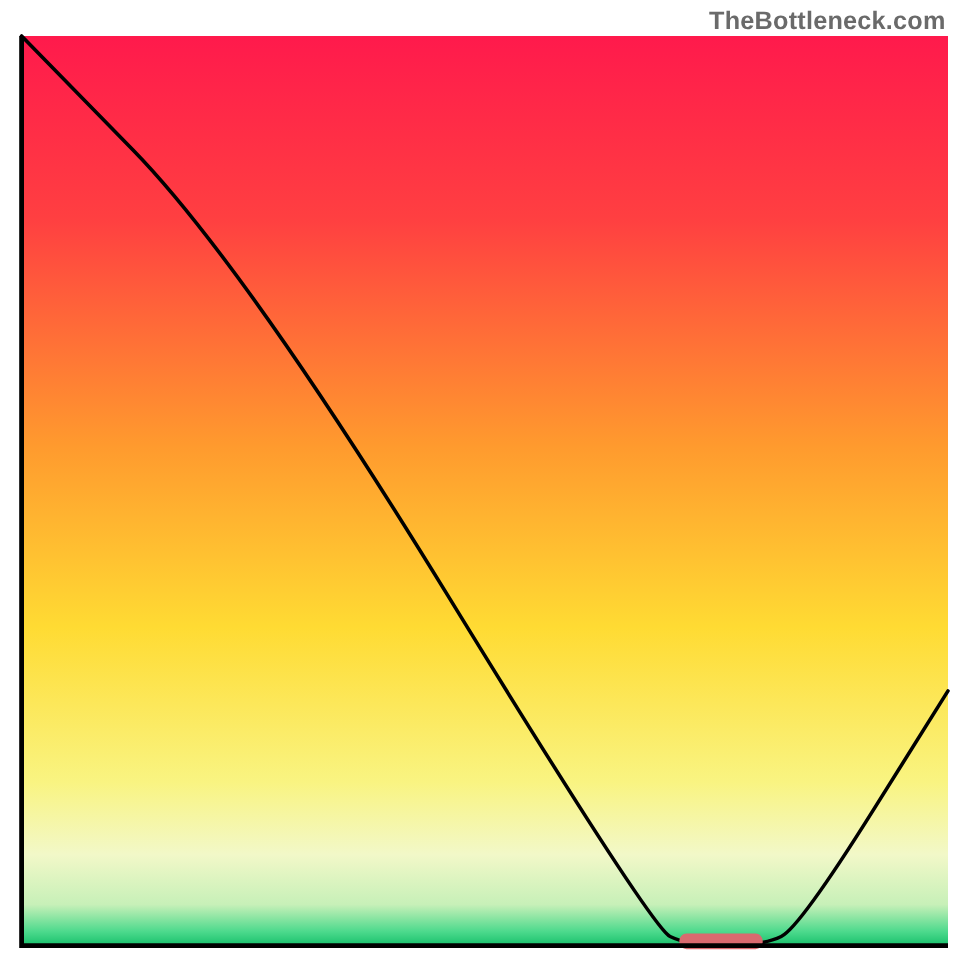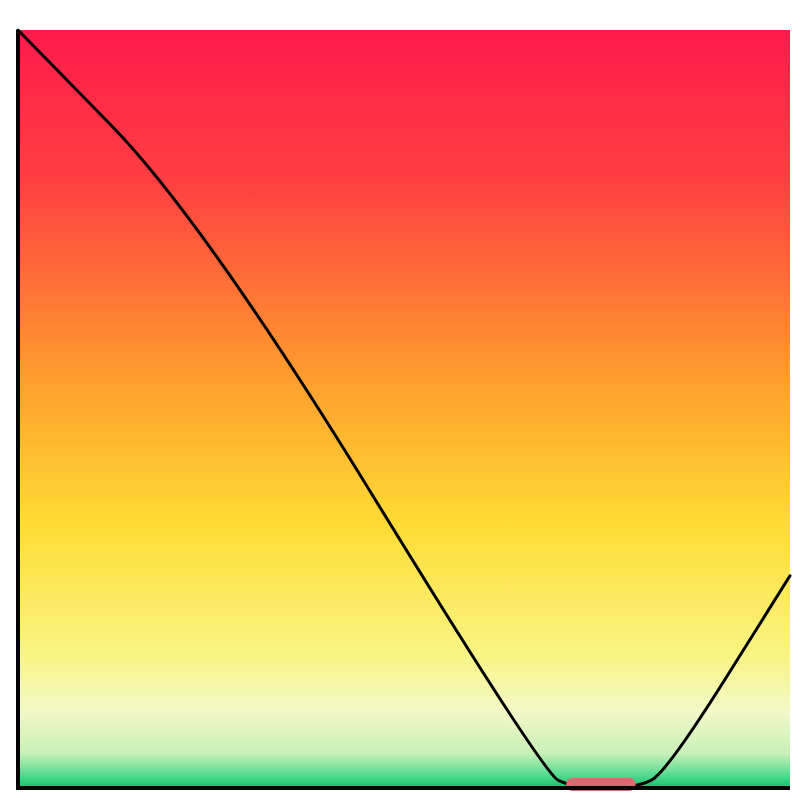--- a/index.html
+++ b/index.html
@@ -25,20 +25,21 @@
     letter-spacing: 0.2px;
   }
   svg {
     display: block;
   }
 </style>
 </head>
 <body>
 
 <div class="container">
+  <div class="watermark">TheBottleneck.com</div>
 
   <svg id="chart-svg" width="800" height="800" viewBox="0 0 800 800">
     <defs>
       <linearGradient id="bg-grad" x1="0" y1="0" x2="0" y2="1">
           <stop offset="0%" stop-color="#ff1a4c"></stop>
           <stop offset="20%" stop-color="#ff3f41"></stop>
           <stop offset="45%" stop-color="#ff9a2e"></stop>
           <stop offset="65%" stop-color="#ffdb33"></stop>
           <stop offset="82%" stop-color="#f9f481"></stop>
           <stop offset="90%" stop-color="#f2f8c8"></stop>

